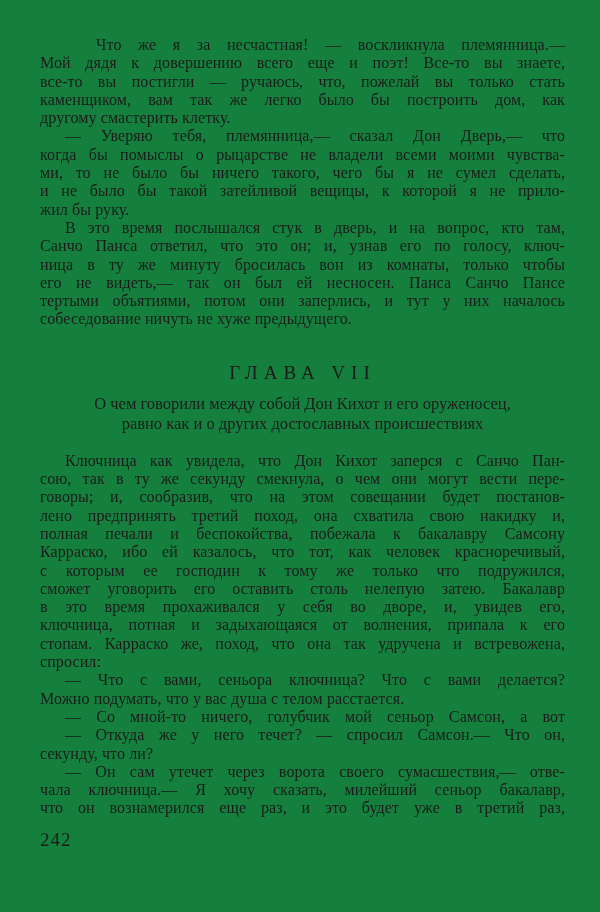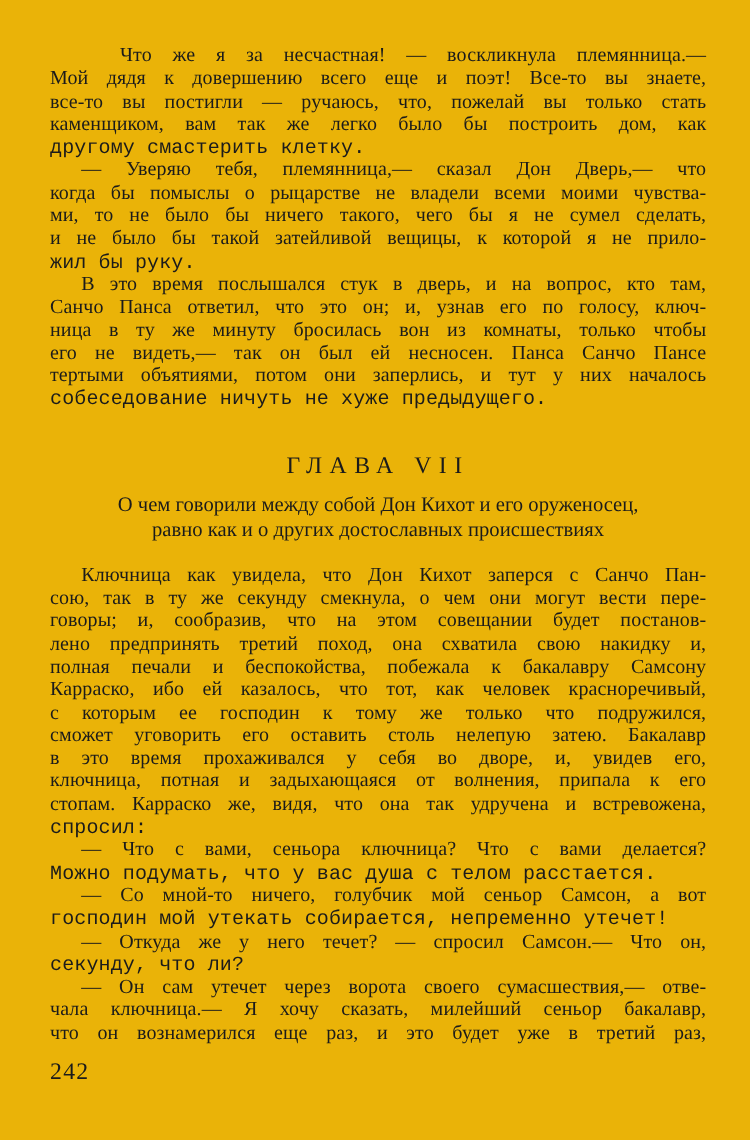--- a/index.html
+++ b/index.html
@@ -5,36 +5,36 @@
   html, body {
     margin: 0;
     padding: 0;
     background: #fcfcfa;
   }
   .page {
     position: relative;
     width: 600px;
     height: 912px;
     box-sizing: border-box;
-    background: #eab308;
+    background: #15803d;
     color: #1b1b1b;
     font-family: "Liberation Serif", "DejaVu Serif", serif;
     padding: 36px 35px 0 40px;
     overflow: hidden;
   }
   .text-block { width: 525px; }
   .paragraph { margin: 0; }
   .line {
     font-size: 16px;
     line-height: 18.3px;
     text-align: justify;
     text-align-last: justify;
     letter-spacing: 0.1px;
   }
-  .line.last { text-align-last: left; font-family: Liberation Mono, monospace; }
+  .line.last { text-align-last: left; }
   .line.indent-normal { text-indent: 25px; }
   .line.indent-large  { text-indent: 56px; }
   .chapter {
     margin-top: 32px;
     margin-bottom: 18px;
     text-align: center;
   }
   .chapter-heading {
     margin: 0;
     font-weight: normal;
@@ -101,30 +101,29 @@
           <div class="line indent-normal">Ключница как увидела, что Дон Кихот заперся с Санчо Пан-</div>
           <div class="line">сою, так в ту же секунду смекнула, о чем они могут вести пере-</div>
           <div class="line">говоры; и, сообразив, что на этом совещании будет постанов-</div>
           <div class="line">лено предпринять третий поход, она схватила свою накидку и,</div>
           <div class="line">полная печали и беспокойства, побежала к бакалавру Самсону</div>
           <div class="line">Карраско, ибо ей казалось, что тот, как человек красноречивый,</div>
           <div class="line">с которым ее господин к тому же только что подружился,</div>
           <div class="line">сможет уговорить его оставить столь нелепую затею. Бакалавр</div>
           <div class="line">в это время прохаживался у себя во дворе, и, увидев его,</div>
           <div class="line">ключница, потная и задыхающаяся от волнения, припала к его</div>
-          <div class="line">стопам. Карраско же, видя, что она так удручена и встревожена,</div>
+          <div class="line">стопам. Карраско же, поход, что она так удручена и встревожена,</div>
           <div class="line last">спросил:</div>
         </div>
         <div class="paragraph">
           <div class="line indent-normal">— Что с вами, сеньора ключница? Что с вами делается?</div>
           <div class="line last">Можно подумать, что у вас душа с телом расстается.</div>
         </div>
         <div class="paragraph">
           <div class="line indent-normal">— Со мной-то ничего, голубчик мой сеньор Самсон, а вот</div>
-          <div class="line last">господин мой утекать собирается, непременно утечет!</div>
         </div>
         <div class="paragraph">
           <div class="line indent-normal">— Откуда же у него течет? — спросил Самсон.— Что он,</div>
           <div class="line last">секунду, что ли?</div>
         </div>
         <div class="paragraph">
           <div class="line indent-normal">— Он сам утечет через ворота своего сумасшествия,— отве-</div>
           <div class="line">чала ключница.— Я хочу сказать, милейший сеньор бакалавр,</div>
           <div class="line">что он вознамерился еще раз, и это будет уже в третий раз,</div>
         </div>

